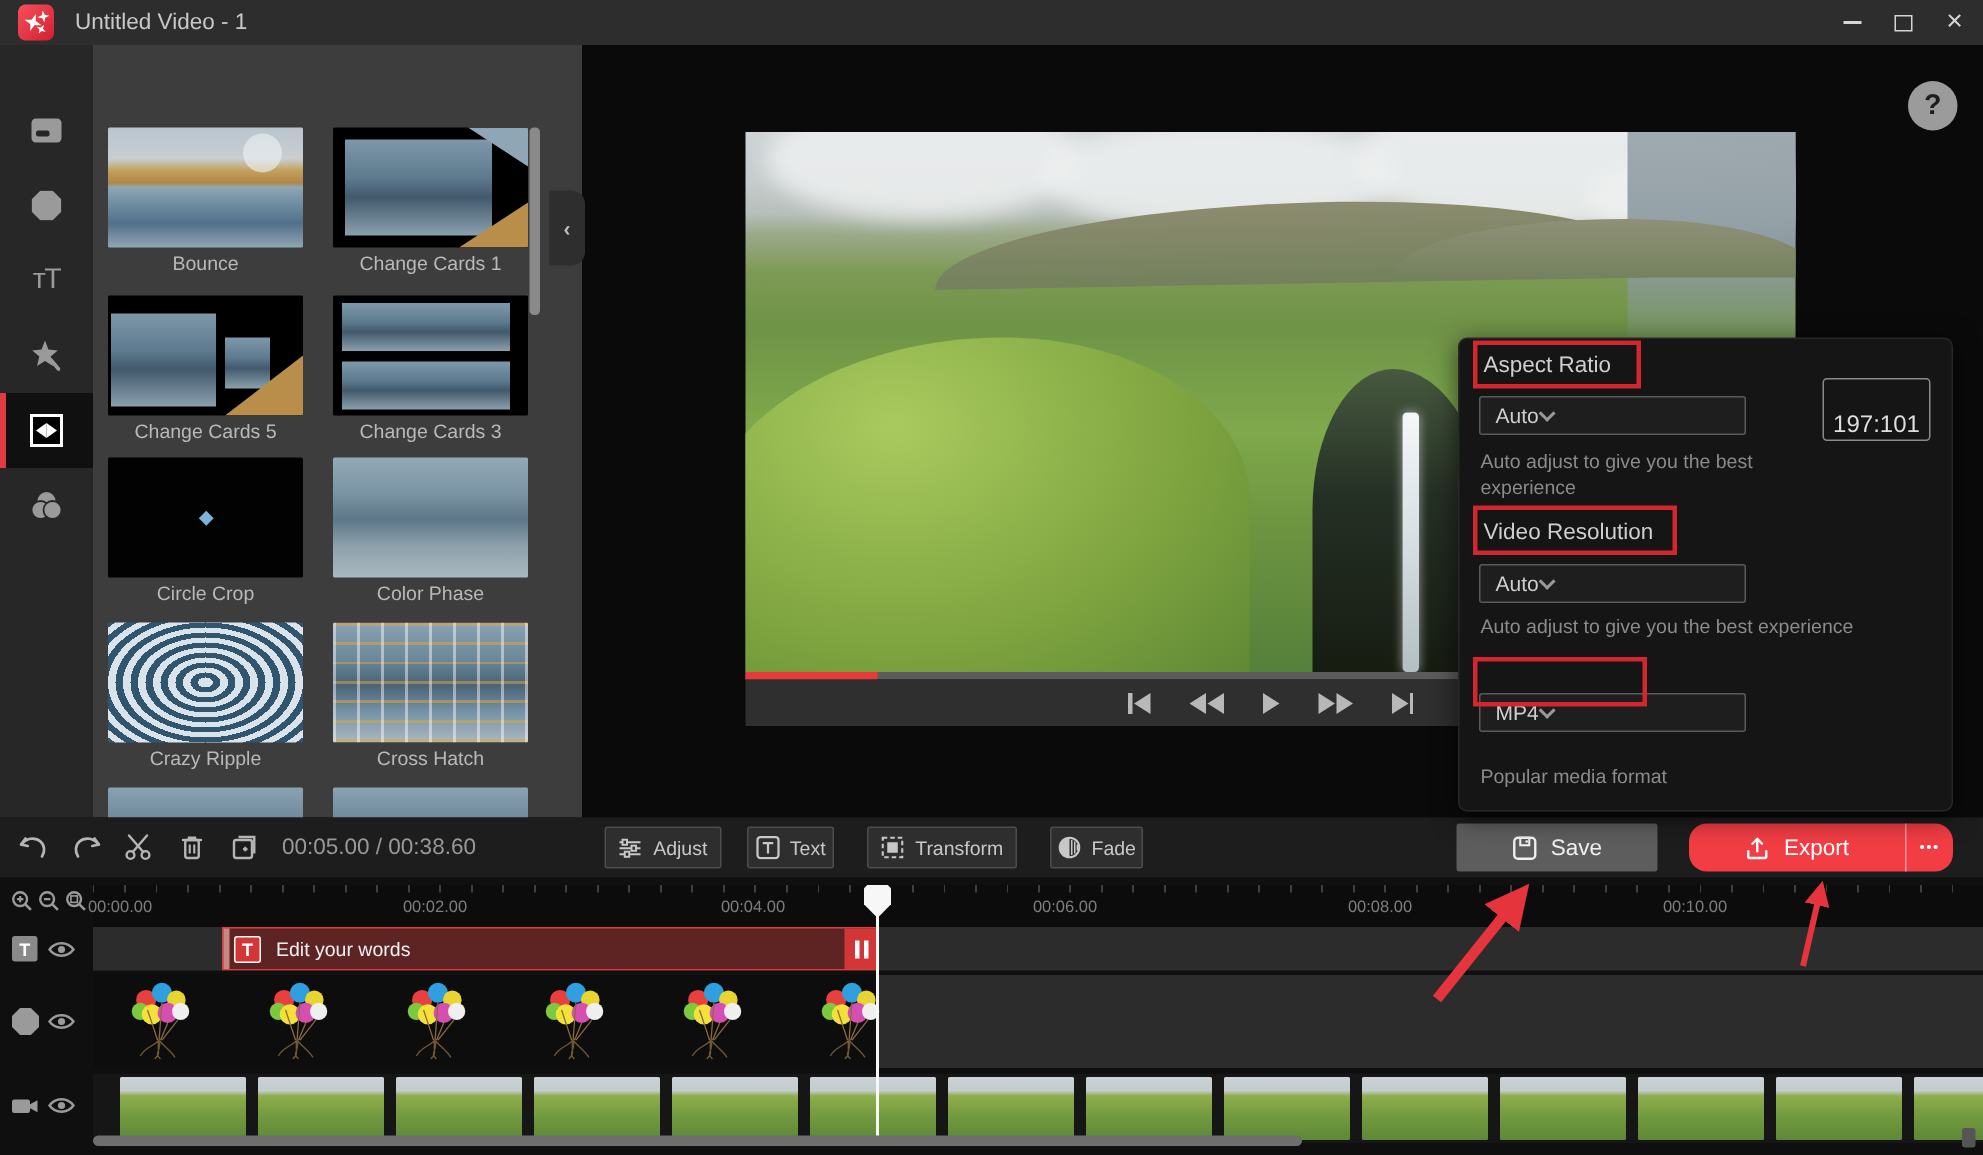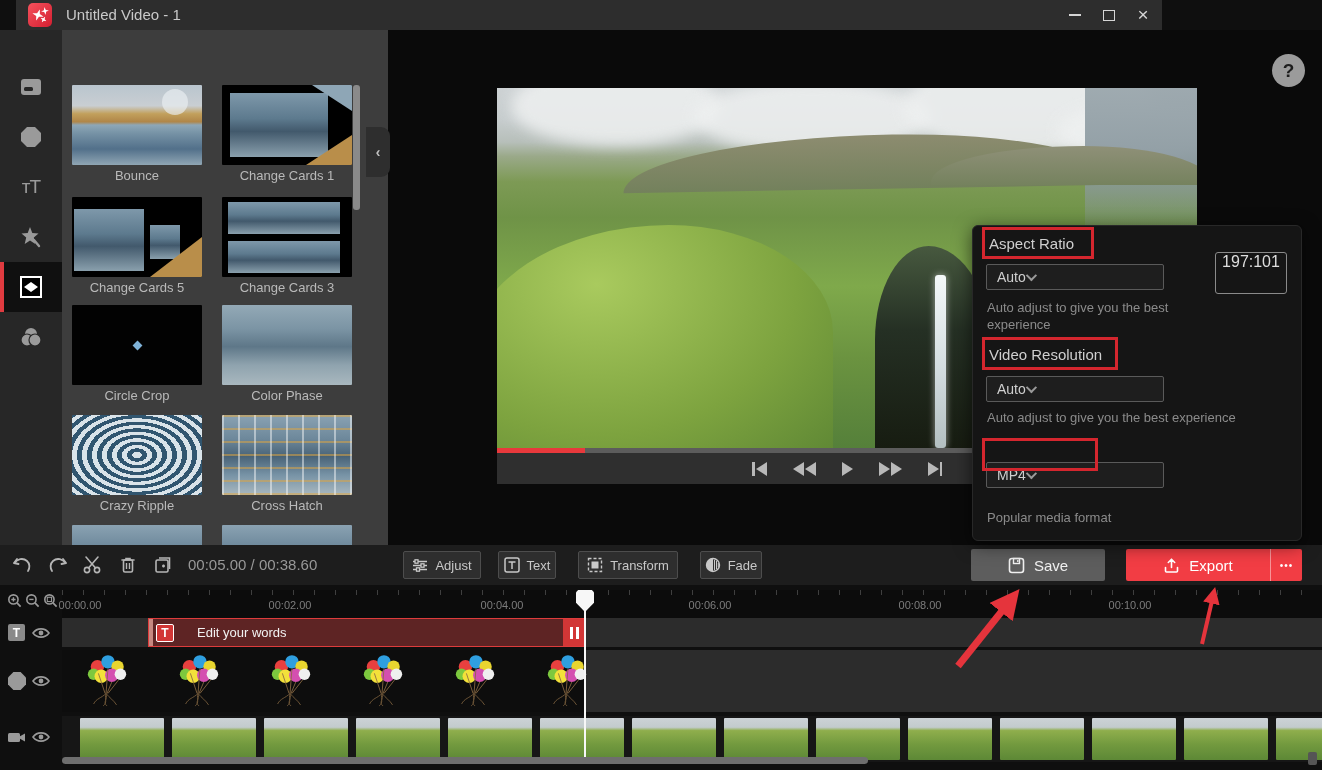--- a/index.html
+++ b/index.html
@@ -1,20 +1,20 @@
 <!DOCTYPE html>
 <html><head>
 <meta charset="utf-8">
 <style>
   *{margin:0;padding:0;box-sizing:border-box}
   html,body{width:1322px;height:770px;overflow:hidden}
   body{position:relative;background:#0f0f0f;font-family:"Liberation Sans",sans-serif;color:#ccc}
 
   
-  .titlebar{position:absolute;left:16px;top:0;width:1146px;height:30px;background:#2d2d2d;z-index:50}
+  .titlebar{position:absolute;left:0;top:0;width:1322px;height:30px;background:#2d2d2d;z-index:50}
   .appicon{position:absolute;left:12px;top:3px;width:24px;height:24px;border-radius:5px;
            background:linear-gradient(135deg,#f4515c,#d41f31)}
   .spark{position:absolute;background:#fff;clip-path:polygon(50% 0,62% 38%,100% 50%,62% 62%,50% 100%,38% 62%,0 50%,38% 38%)}
   .sp1{left:4px;top:6px;width:12px;height:12px;transform:rotate(18deg)}
   .sp2{left:13px;top:4px;width:8px;height:8px;transform:rotate(-8deg)}
   .sp3{left:12px;top:13px;width:7px;height:7px;transform:rotate(30deg)}
   .wintitle{position:absolute;left:50px;top:0;line-height:30px;font-size:15px;color:#c9c9c9}
   .winbtn{position:absolute;top:0;width:30px;height:30px;display:flex;align-items:center;justify-content:center;color:#d5d5d5}
   .wb-min{right:72px}.wb-max{right:38px}.wb-close{right:4px;font-size:19px}
   .minbar{width:12px;height:2px;background:#d5d5d5}
@@ -78,49 +78,49 @@
   .tri-l{width:0;height:0;border-top:7px solid transparent;border-bottom:7px solid transparent;border-right:11px solid #b8b8b8}
   .pbar{width:2.5px;height:14px;background:#b8b8b8}
 
   
   .settings{position:absolute;left:972px;top:225px;width:330px;height:316px;background:#151515;border:1px solid #282828;border-radius:6px;z-index:30;box-shadow:0 4px 18px rgba(0,0,0,.6)}
   .set-label{position:absolute;left:16px;font-size:15px;color:#cfcfcf}
   .redbox{position:absolute;border:3px solid #d4262e;z-index:2}
   .dd{position:absolute;left:13px;width:178px;height:26px;background:#1e1e1e;border:1px solid #5a5a5a;border-radius:2px;display:flex;align-items:center;padding:0 10px;font-size:14px;color:#cfcfcf}
   .chev{width:8px;height:8px;border-right:2px solid #9a9a9a;border-bottom:2px solid #9a9a9a;transform:rotate(45deg) translateY(-2px)}
   .helper{position:absolute;left:14px;font-size:13px;color:#8b8b8b;line-height:17px}
-  .ratiobox{position:absolute;left:242px;top:26px;width:72px;height:42px;border:1px solid #8a8a8a;border-radius:3px;display:flex;align-items:flex-start;justify-content:center;font-size:16px;color:#dedede}
+  .ratiobox{position:absolute;left:242px;top:26px;width:72px;height:42px;border:1px solid #8a8a8a;border-radius:3px;display:flex;align-items:flex-end;justify-content:center;font-size:16px;color:#dedede}
 
   
   .toolbar{position:absolute;left:0;top:545px;width:1322px;height:40px;background:#1d1d1d;z-index:15}
   .tbi{position:absolute;top:9px;width:24px;height:22px;display:flex;align-items:center;justify-content:center;color:#b5b5b5;font-size:20px}
   .timecode{position:absolute;left:188px;top:0;line-height:40px;font-size:15px;color:#989898}
   .tbtn{position:absolute;top:6px;height:28px;background:#2e2e2e;border:1px solid #4d4d4d;border-radius:2px;display:flex;align-items:center;justify-content:center;gap:7px;color:#c8c8c8;font-size:13px}
   .savebtn{position:absolute;left:971px;top:4px;width:134px;height:32px;background:#5d5d5d;border-radius:2px;display:flex;align-items:center;justify-content:center;gap:9px;color:#f0f0f0;font-size:15px}
-  .exportbtn{position:absolute;left:1126px;top:4px;width:176px;height:32px;background:#f23d44;border-radius:2px;color:#fff;font-size:15px;display:flex;align-items:center}
+  .exportbtn{position:absolute;left:1126px;top:4px;width:176px;height:32px;background:#f23d44;border-radius:12px;color:#fff;font-size:15px;display:flex;align-items:center}
   .exp-main{flex:1;display:flex;align-items:center;justify-content:center;gap:9px}
   .exp-more{width:32px;height:32px;border-left:1px solid rgba(255,255,255,.45);display:flex;align-items:center;justify-content:center;font-size:10px;letter-spacing:1px}
 
   
   .timeline{position:absolute;left:0;top:585px;width:1322px;height:185px;background:#0f0f0f;z-index:8}
   .zoomtools{position:absolute;left:7px;top:8px;display:flex;gap:3px}
   .ruler{position:absolute;left:62px;top:5px;width:1260px;height:28px;background:#0c0c0c}
   .ruler::before{content:"";position:absolute;left:0;top:0;width:100%;height:5px;
      background:repeating-linear-gradient(90deg,#3f3f3f 0 1px,transparent 1px 21px)}
   .rlabel{position:absolute;top:9px;transform:translateX(-50%);font-size:11px;color:#7d7d7d;white-space:nowrap}
   .trackrow{position:absolute;left:62px;width:1260px;overflow:hidden}
   .row-text{top:33px;height:29px;background:#2c2c2c}
   .row-overlay{top:65px;height:62px;background:#2c2c2c}
   .row-video{top:131px;height:46px;background:#161616}
   .gutticon{position:absolute;display:flex;align-items:center;justify-content:center}
   .tbadge{width:17px;height:17px;background:#8a8a8a;border-radius:2px;color:#fff;font-size:12px;font-weight:bold;display:flex;align-items:center;justify-content:center}
   .textclip{position:absolute;left:86px;top:0;width:438px;height:29px;background:#5e2424;border:1.5px solid #de3c3c;display:flex;align-items:center}
   .textclip .lhandle{width:4px;height:100%;background:rgba(255,190,180,.65)}
   .textclip .ctbadge{width:18px;height:18px;margin-left:3px;background:#d23636;border:1px solid #fff;border-radius:2px;color:#fff;font-size:12px;font-weight:bold;display:flex;align-items:center;justify-content:center}
-  .textclip .clabel{margin-left:23px;color:#f2f2f2;font-size:13px;flex:1;white-space:nowrap}
+  .textclip .clabel{margin-left:10px;color:#f2f2f2;font-size:13px;flex:1;white-space:nowrap}
   .textclip .endblock{width:22px;height:100%;background:#d23636;display:flex;align-items:center;justify-content:center;gap:3px}
   .pausebar{width:3px;height:12px;background:#fff}
   .balloonclip{position:absolute;left:0;top:0;width:524px;height:62px;background:#0d0d0d}
   .balloon{position:absolute;top:4px;width:46px;height:54px}
   .vthumb{position:absolute;top:2px;width:84px;height:42px;border-radius:1px;
      background:linear-gradient(180deg,#ccd2d6 0%,#c3cbcd 22%,#8fae4c 30%,#739a3f 62%,#5d8836 100%)}
   .playhead-line{position:absolute;left:584px;top:5px;width:2px;height:167px;background:#f7f7f7;z-index:6}
   .playhead-head{position:absolute;left:576px;top:5px;width:18px;height:22px;background:#f7f7f7;z-index:6;
      clip-path:polygon(0 10%,12% 0,88% 0,100% 10%,100% 58%,50% 100%,0 58%)}
   .hscroll{position:absolute;left:62px;top:172px;width:806px;height:7px;background:#6e6e6e;border-radius:4px}

